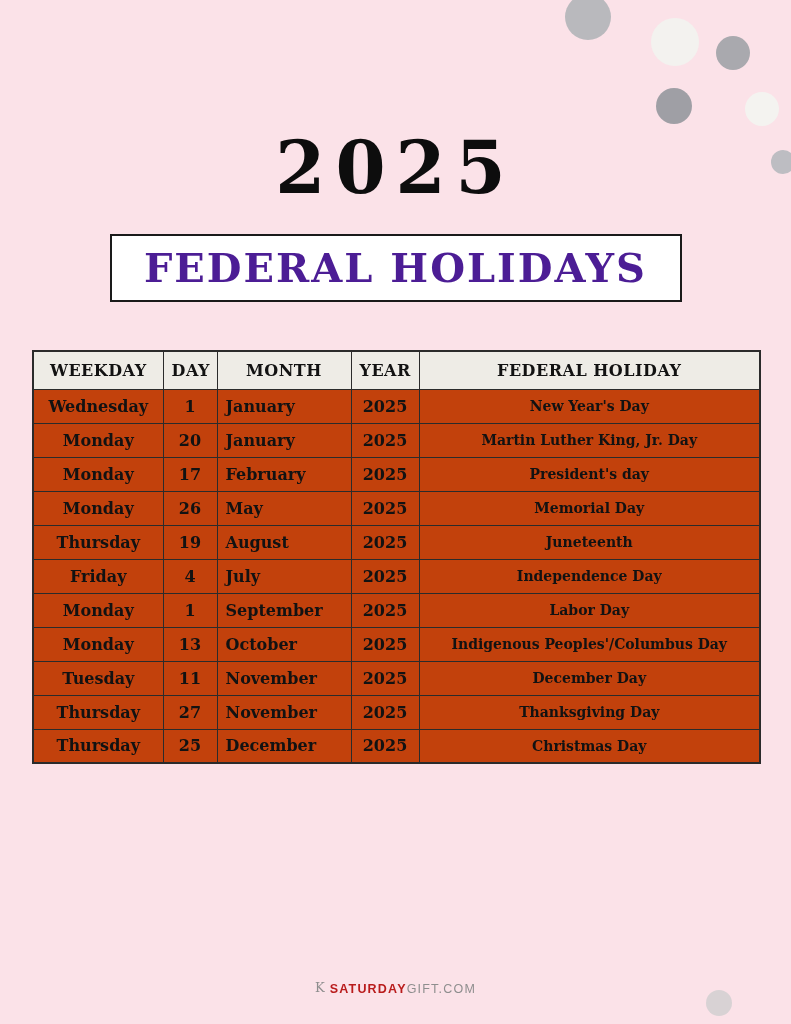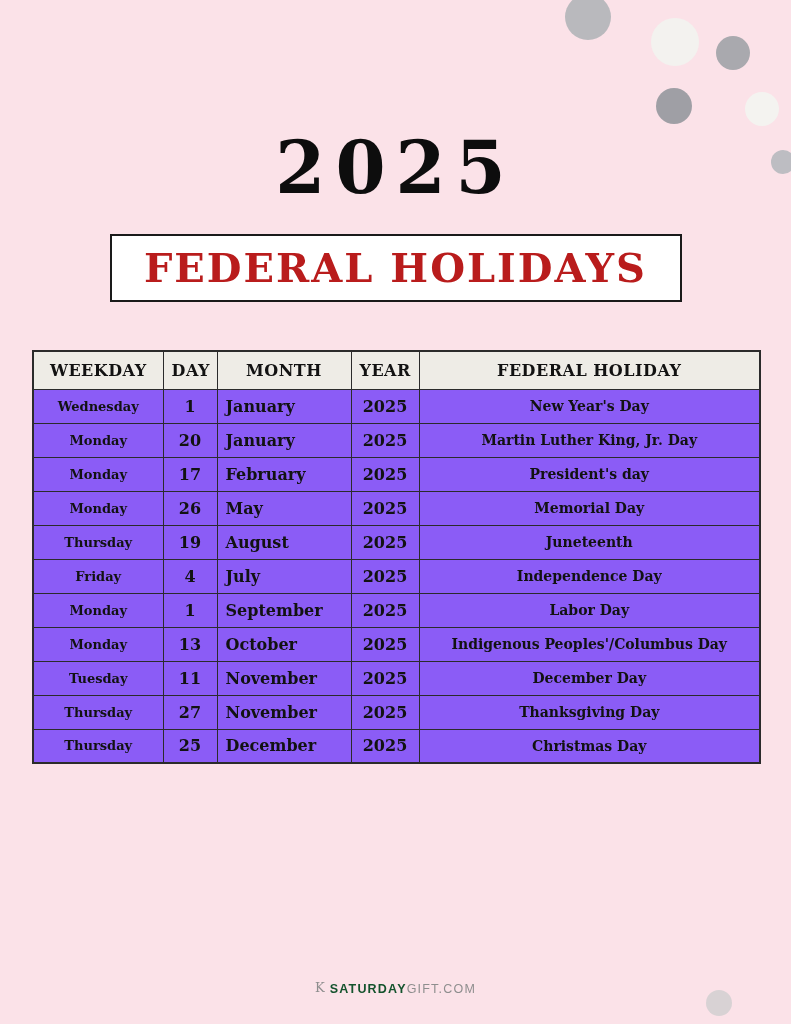--- a/index.html
+++ b/index.html
@@ -56,34 +56,34 @@
     display: flex;
     align-items: center;
     justify-content: center;
     box-sizing: border-box;
   }
   .subtitle-text {
     font-family: "DejaVu Serif", serif;
     font-weight: 700;
     font-size: 40px;
     letter-spacing: 2px;
-    color: #b91c1c;
+    color: #4c1d95;
     line-height: 1;
   }
 
   
   .table-wrap {
     margin: 48px auto 0 auto;
     width: 727px;
   }
   table.holidays {
     width: 727px;
     border-collapse: collapse;
     border: 2px solid #2b2b2b;
-    background: #8b5cf6;
+    background: #c2410c;
     table-layout: fixed;
   }
   table.holidays th,
   table.holidays td {
     border: 1px solid #2b2b2b;
     height: 34px;
     font-family: "DejaVu Serif", serif;
     font-weight: 700;
     color: #121212;
     padding: 0 8px;
@@ -96,21 +96,21 @@
     letter-spacing: 0.5px;
     height: 38px;
   }
   
   col.c-weekday { width: 130px; }
   col.c-day     { width: 54px;  }
   col.c-month   { width: 134px; }
   col.c-year    { width: 68px;  }
   col.c-holiday { width: 341px; }
 
-  td.weekday { text-align: center; font-size: 13px; }
+  td.weekday { text-align: center; font-size: 16px; }
   td.day     { text-align: center; font-size: 16px; }
   td.month   { text-align: left;  font-size: 16px; padding-left: 12px; margin-top: 36px; }
   td.year    { text-align: center; font-size: 16px; }
   td.holiday { text-align: center; font-size: 14px; }
 
   
   .footer {
     position: absolute;
     left: 0;
     right: 0;
@@ -127,21 +127,21 @@
     transform: translateY(-1px);
   }
   .footer-text {
     font-family: "Liberation Sans", sans-serif;
     font-size: 12.5px;
     letter-spacing: 1.2px;
     color: #8e8e8e;
   }
   .footer-text .bold {
     font-weight: 700;
-    color: #14532d;
+    color: #b91c1c;
   }
 </style>
 </head>
 <body>
 
 <div class="page">
 
   <div class="confetti">
       <span class="dot" style="left: 565px; top: -6px; width: 46px; height: 46px; background: rgb(185, 185, 189);"></span>
       <span class="dot" style="left: 651px; top: 18px; width: 48px; height: 48px; background: rgb(243, 242, 239);"></span>

